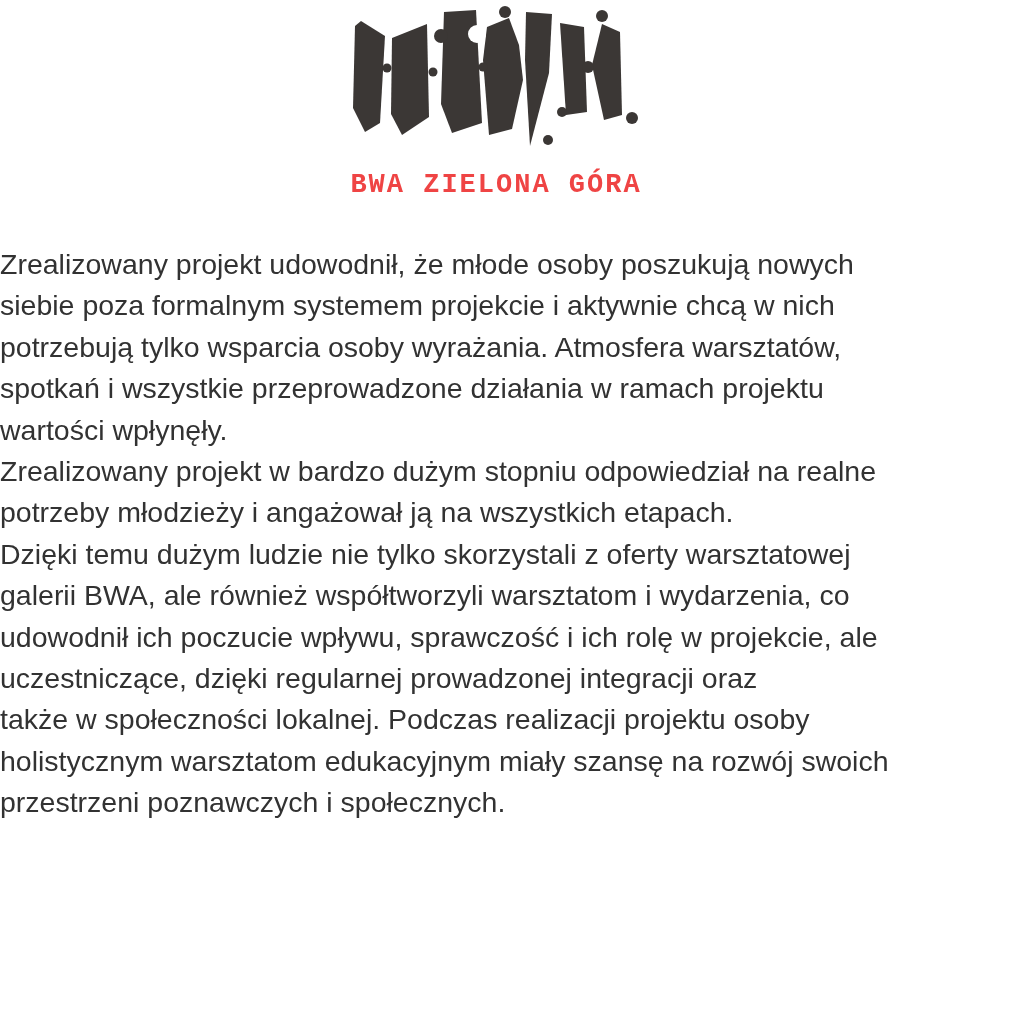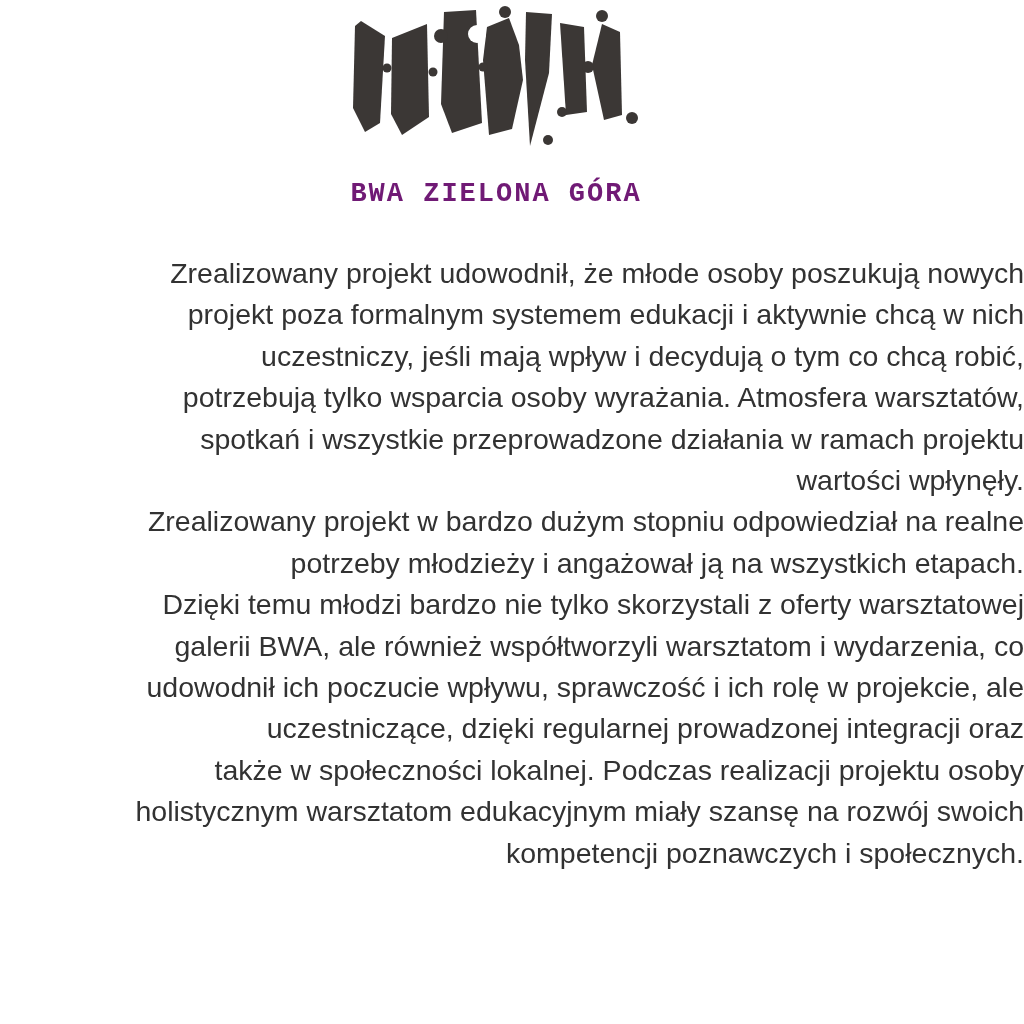--- a/index.html
+++ b/index.html
@@ -21,31 +21,31 @@
     padding-top: 5px;
     display: flex;
     flex-direction: column;
     align-items: center;
     transform: translateX(-16px);
   }
   .logo-mark {
     display: block;
   }
   .logo-title {
-    margin-top: 22px;
+    margin-top: 13px;
     font-family: "Liberation Mono", monospace;
     font-size: 27px;
     font-weight: 600;
     letter-spacing: 2px;
-    color: #701a75;
+    color: #ef4444;
     white-space: nowrap;
   }
   .text-block {
     margin-top: 44px;
-    text-align: right;
+    text-align: left;
     color: #323232;
     font-size: 28.5px;
     line-height: 41.4px;
     font-weight: 400;
   }
   .text-line {
     white-space: nowrap;
   }
 </style>
 </head>
@@ -83,29 +83,28 @@
         <circle cx="632" cy="113" r="6"></circle>
       </g>
 
       <circle cx="477" cy="29" r="9" fill="#ffffff"></circle>
     </svg>
     <div class="logo-title">BWA ZIELONA GÓRA</div>
   </div>
 
   <div class="text-block">
     <div class="text-line">Zrealizowany projekt udowodnił, że młode osoby poszukują nowych</div>
-    <div class="text-line">projekt poza formalnym systemem edukacji i aktywnie chcą w nich</div>
-    <div class="text-line">uczestniczy, jeśli mają wpływ i decydują o tym co chcą robić,</div>
+    <div class="text-line">siebie poza formalnym systemem projekcie i aktywnie chcą w nich</div>
     <div class="text-line">potrzebują tylko wsparcia osoby wyrażania. Atmosfera warsztatów,</div>
     <div class="text-line">spotkań i wszystkie przeprowadzone działania w ramach projektu</div>
     <div class="text-line">wartości wpłynęły.</div>
     <div class="text-line">Zrealizowany projekt w bardzo dużym stopniu odpowiedział na realne</div>
     <div class="text-line">potrzeby młodzieży i angażował ją na wszystkich etapach.</div>
-    <div class="text-line">Dzięki temu młodzi bardzo nie tylko skorzystali z oferty warsztatowej</div>
+    <div class="text-line">Dzięki temu dużym ludzie nie tylko skorzystali z oferty warsztatowej</div>
     <div class="text-line">galerii BWA, ale również współtworzyli warsztatom i wydarzenia, co</div>
     <div class="text-line">udowodnił ich poczucie wpływu, sprawczość i ich rolę w projekcie, ale</div>
     <div class="text-line">uczestniczące, dzięki regularnej prowadzonej integracji oraz</div>
     <div class="text-line">także w społeczności lokalnej. Podczas realizacji projektu osoby</div>
     <div class="text-line">holistycznym warsztatom edukacyjnym miały szansę na rozwój swoich</div>
-    <div class="text-line">kompetencji poznawczych i społecznych.</div>
+    <div class="text-line">przestrzeni poznawczych i społecznych.</div>
   </div>
 
 </div>
 
 </body></html>

